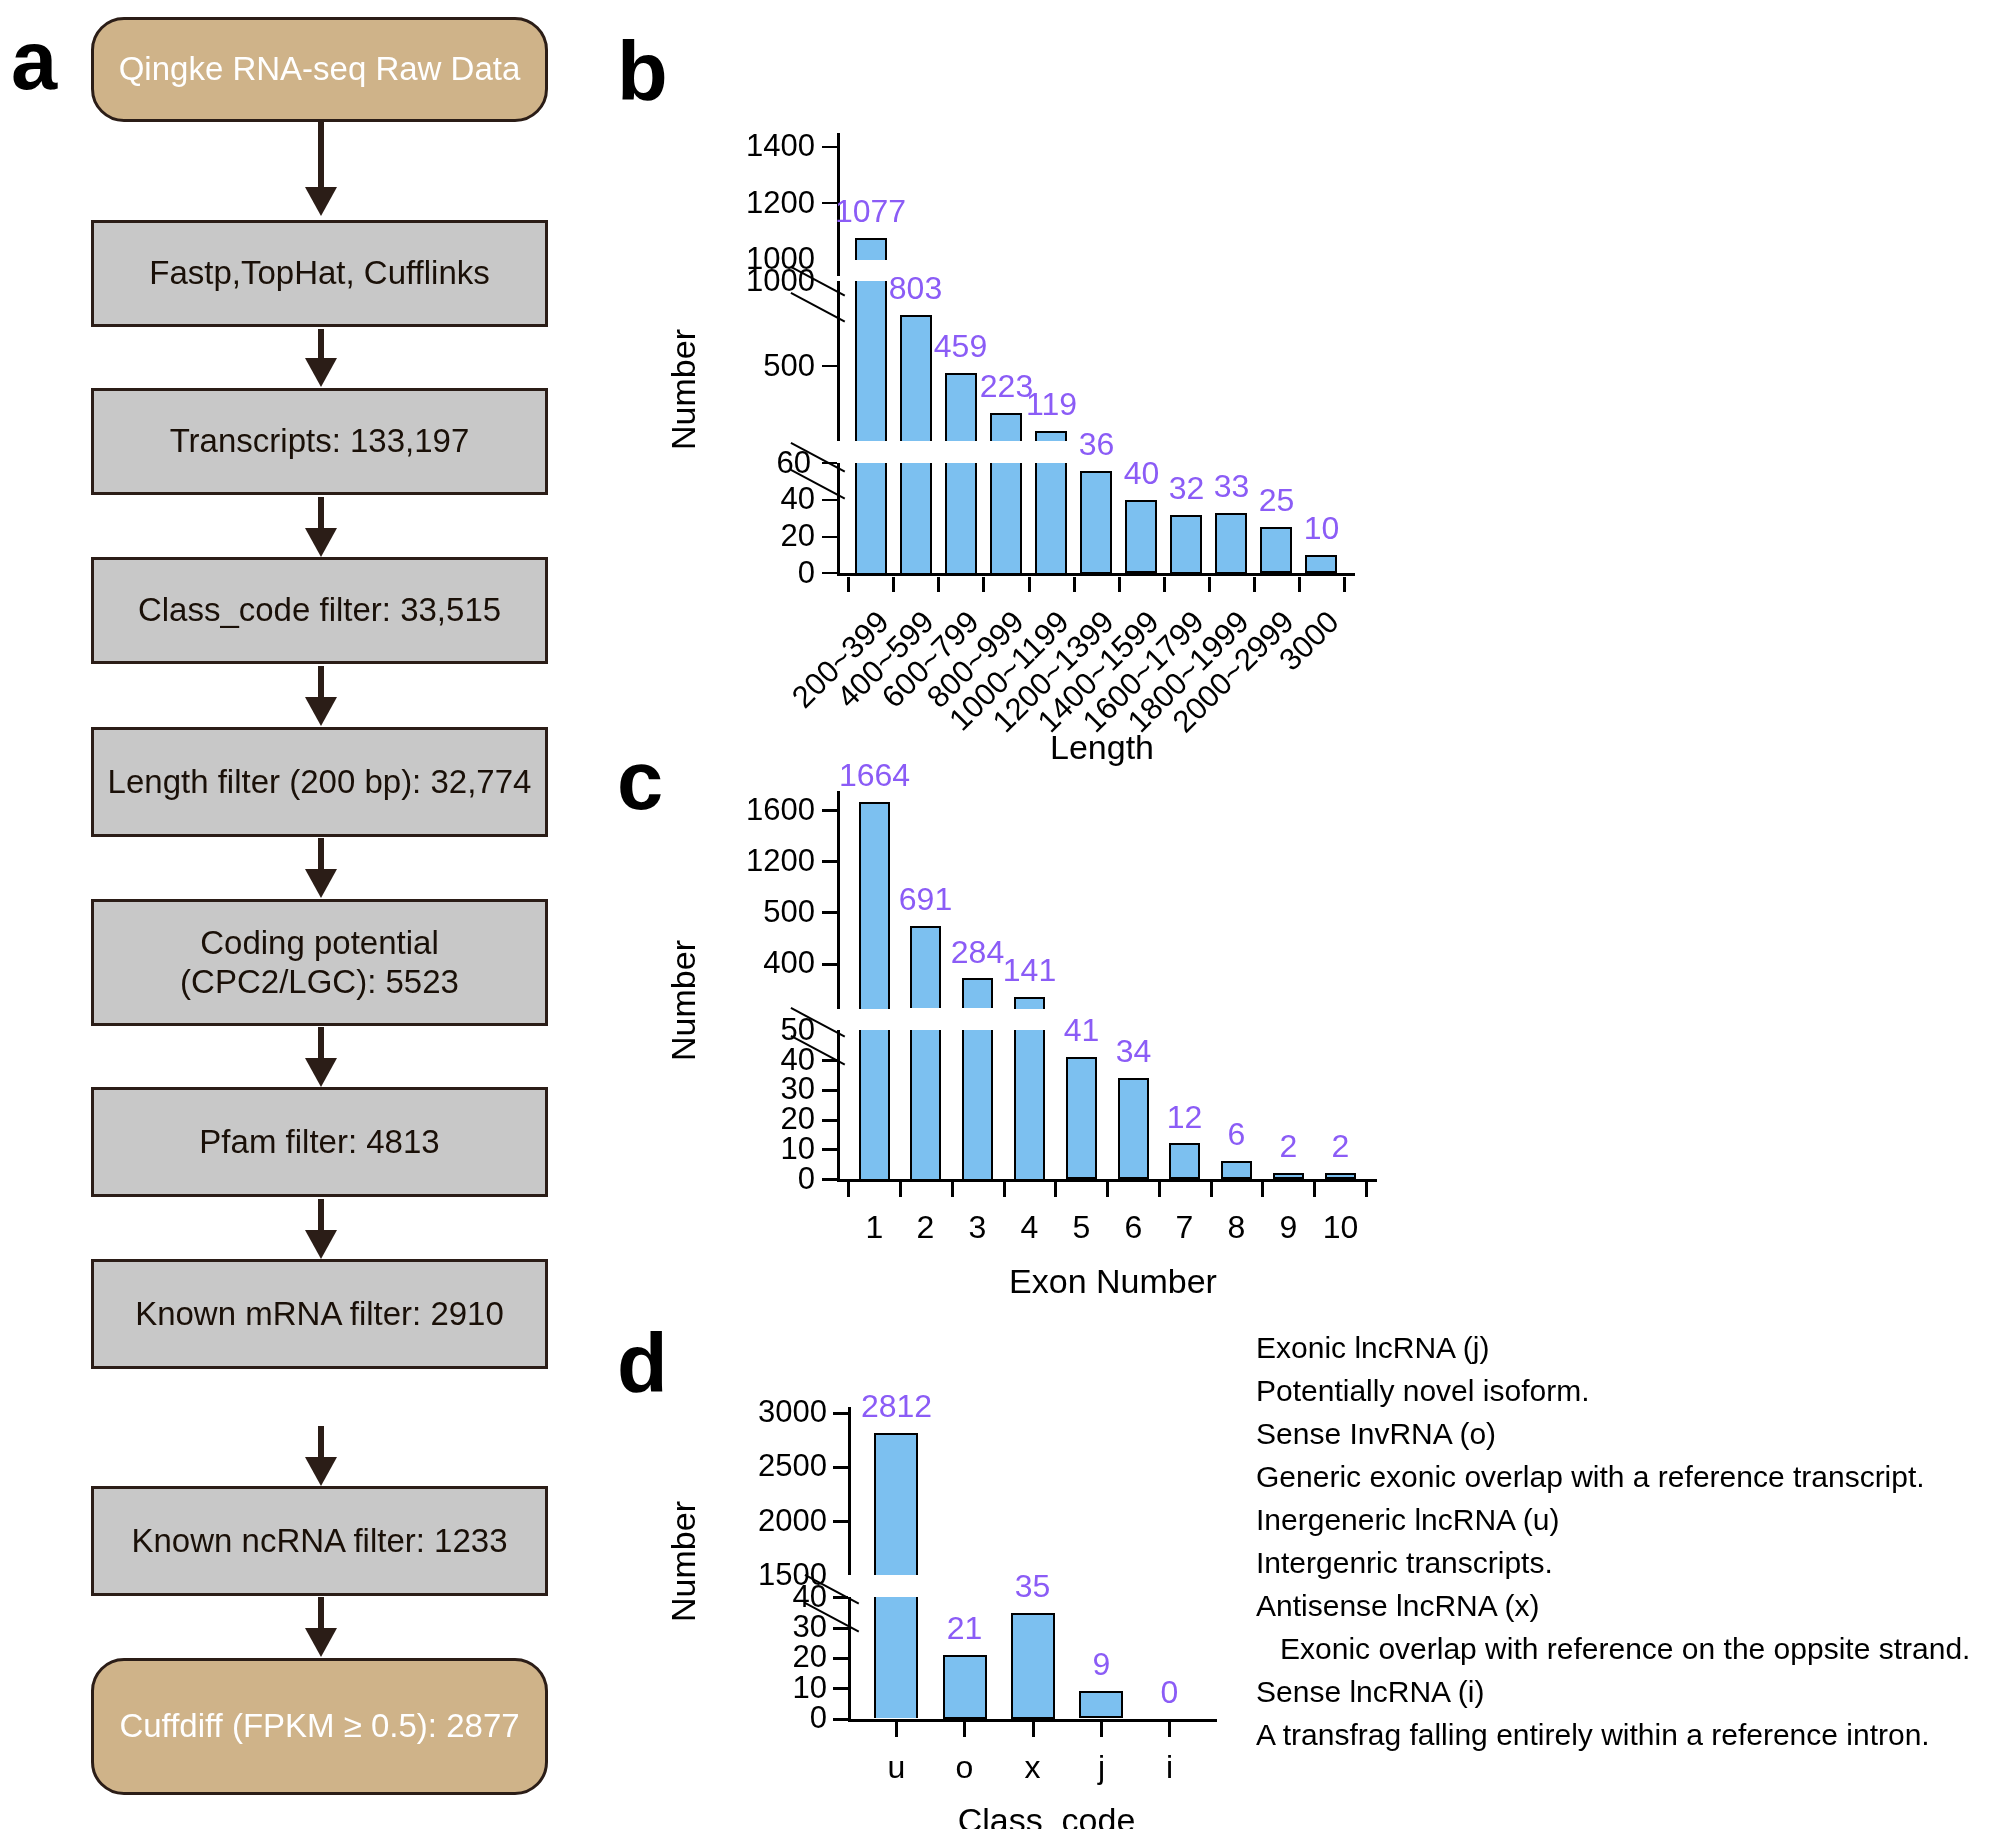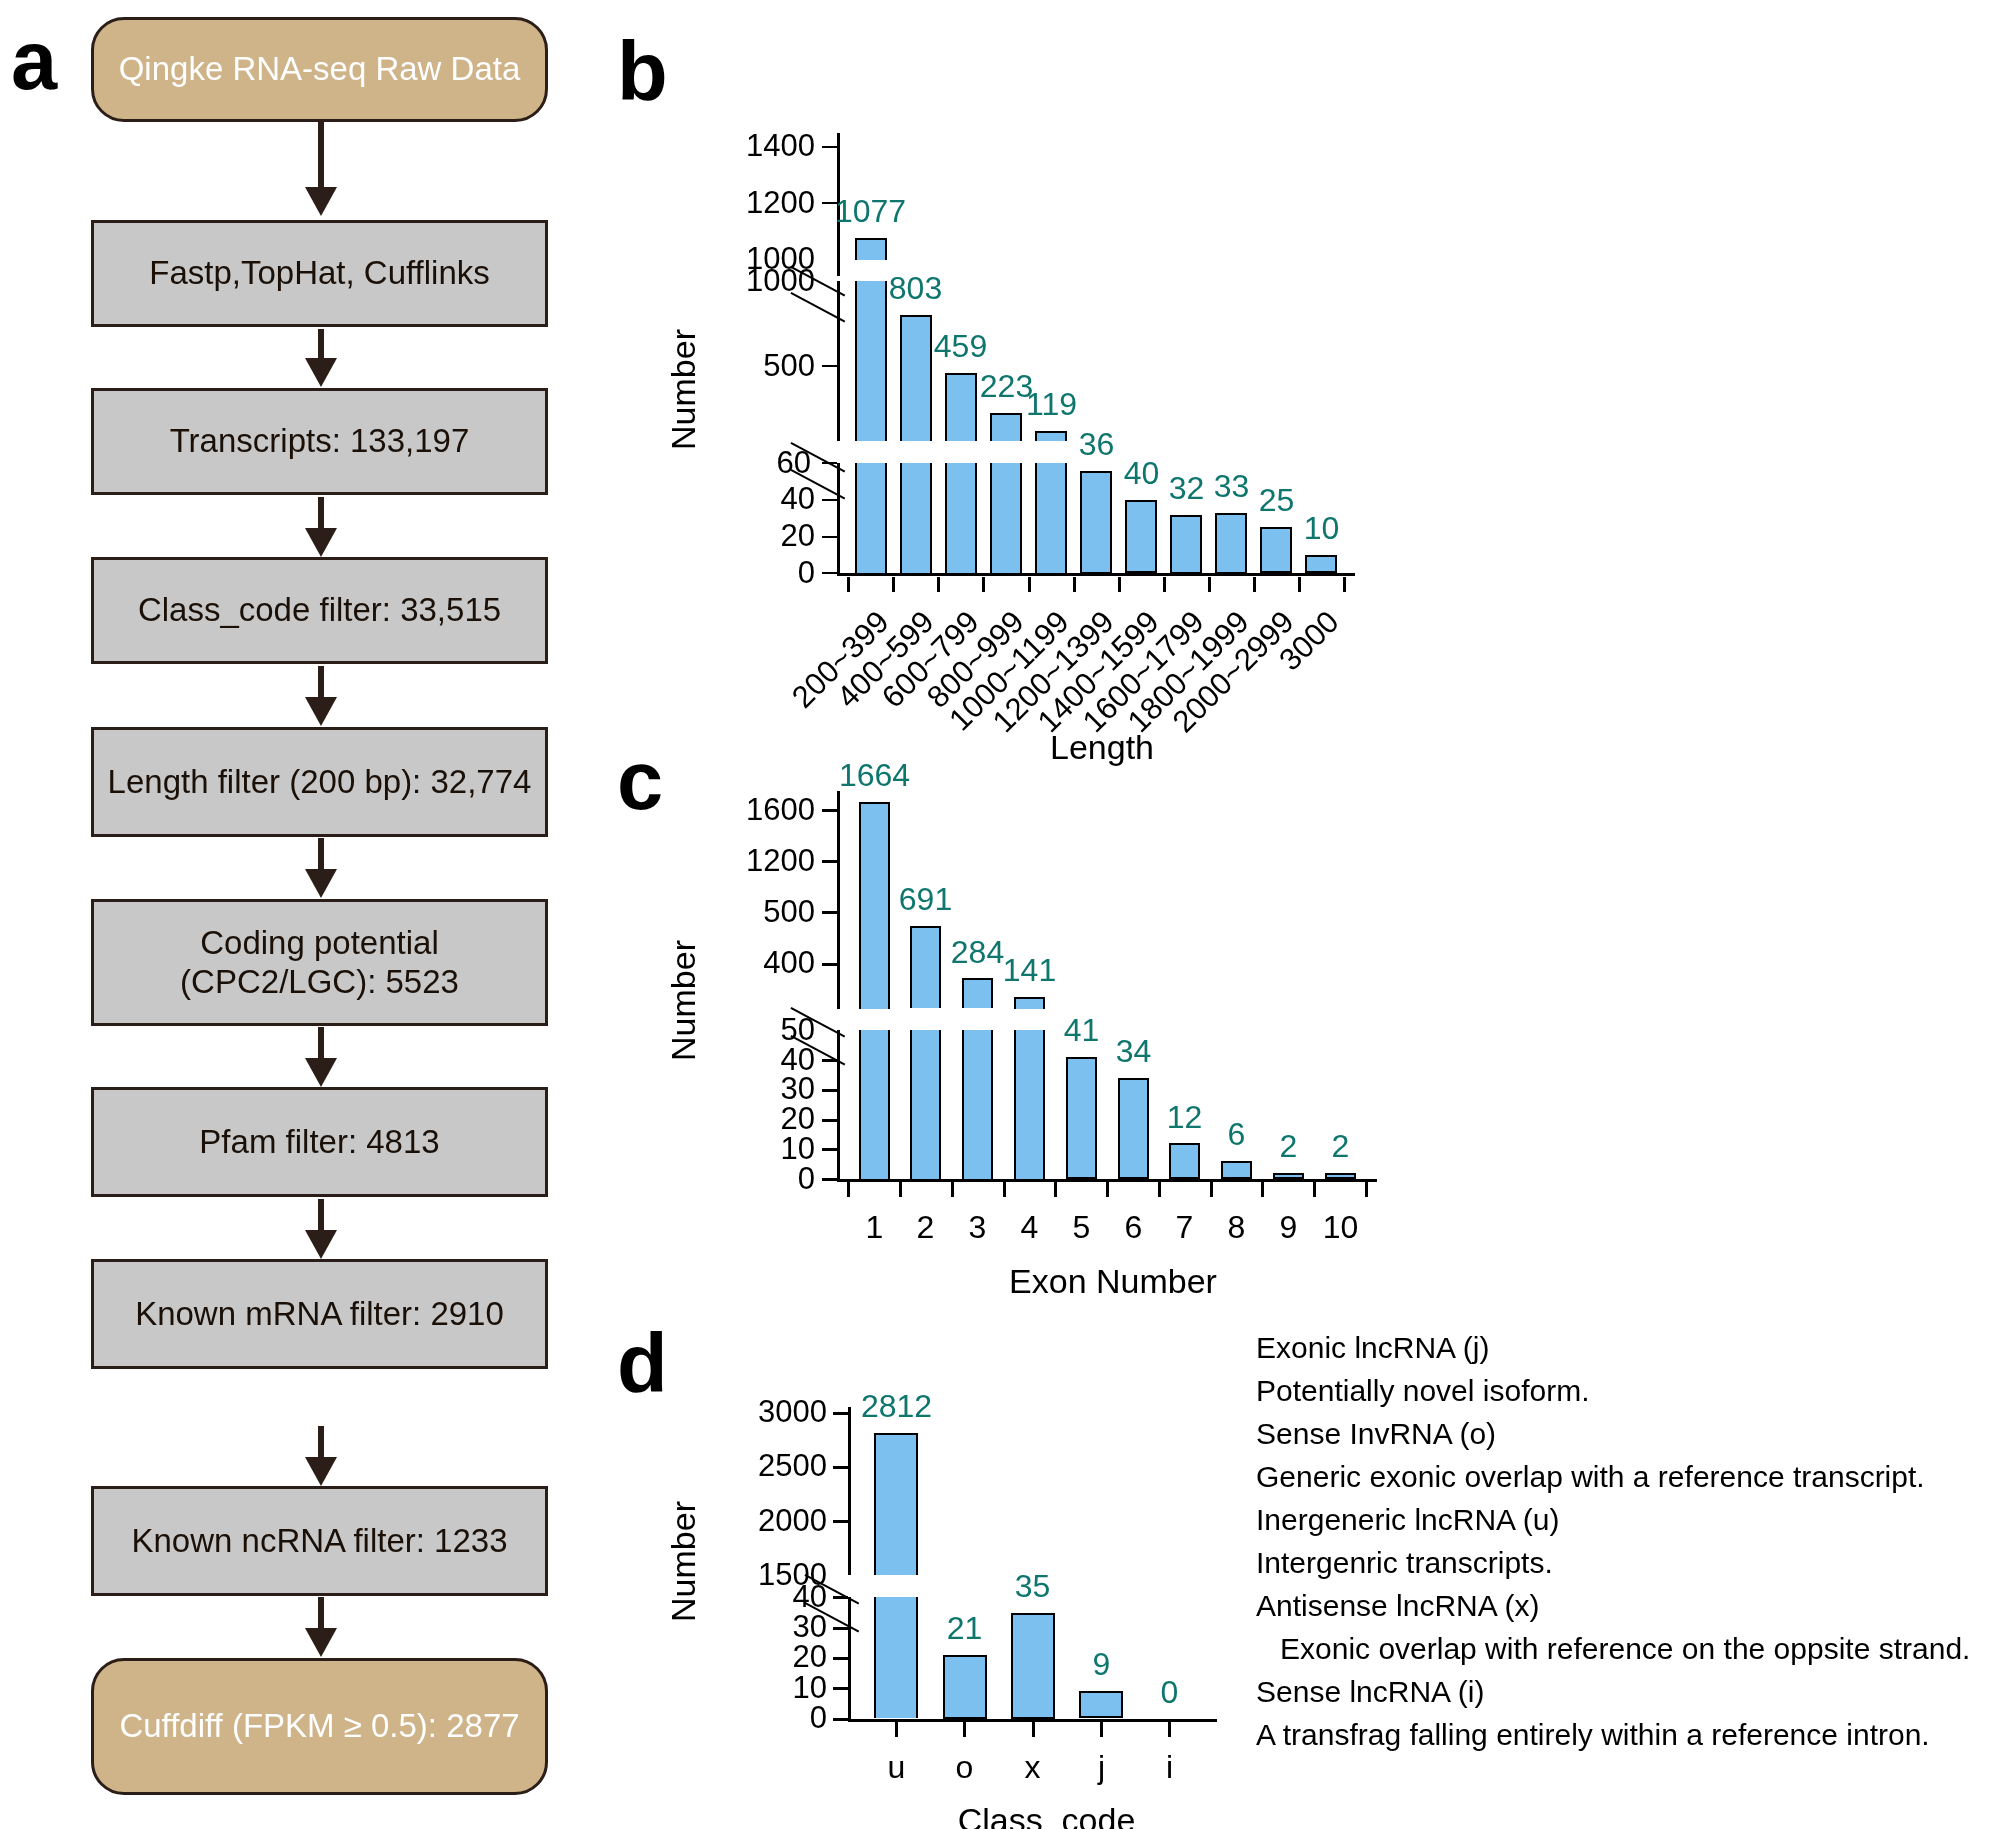--- a/index.html
+++ b/index.html
@@ -69,21 +69,21 @@
   }
   .bar{
     position:absolute;
     background:#7cc0f0;
     border:2.2px solid #000;
   }
   .bar.nobottom{ border-bottom:none; }
   .bar.notop{ border-top:none; }
   .barlabel{
     position:absolute; font-size:32px; white-space:nowrap; text-align:center;
-    line-height:1; color:#0f766e;
+    line-height:1; color:#8b5cf6;
   }
   .break-mark{
     position:absolute;
     width:61px; height:1.7px;
     background:#000;
     transform-origin:left center;
   }
   .axis-title{
     position:absolute; font-size:34px; white-space:nowrap; color:#000;
   }

